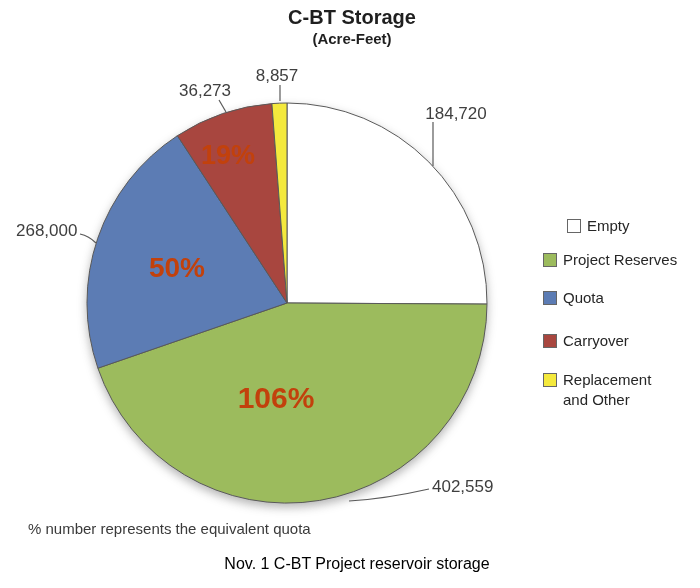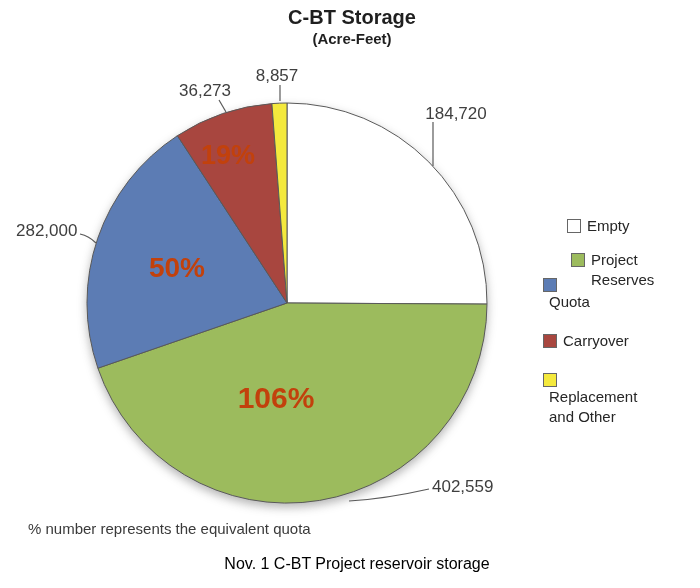--- a/index.html
+++ b/index.html
@@ -67,45 +67,45 @@
       <path class="leader" d="M 219 100 L 226 112"></path>
       <path class="leader" d="M 280 85 L 280 101"></path>
       <path class="leader" d="M 80 234 Q 89 236 96 243"></path>
       <path class="leader" d="M 429 489 Q 385 499 349 501"></path>
     </g>
   </svg>
 
   <div class="vlabel centered" style="left:456px; top:104px;">184,720</div>
   <div class="vlabel centered" style="left:205px; top:81px;">36,273</div>
   <div class="vlabel centered" style="left:277px; top:66px;">8,857</div>
-  <div class="vlabel" style="left:16px; top:221px;">282,000</div>
+  <div class="vlabel" style="left:16px; top:221px;">268,000</div>
   <div class="vlabel" style="left:432px; top:477px;">402,559</div>
 
   <div class="plabel" style="left:228px; top:155px; font-size:27px;">19%</div>
   <div class="plabel" style="left:177px; top:268px; font-size:28px;">50%</div>
   <div class="plabel" style="left:276px; top:398px; font-size:30px;">106%</div>
 
   <div class="legend">
     <div class="legend-item" style="top:9px;padding-left:24px;">
       <span class="swatch" style="background: rgb(255, 255, 255);"></span>
       <span class="legend-label">Empty</span>
     </div>
-    <div class="legend-item" style="top:43px;margin-left:28px;">
+    <div class="legend-item" style="top:43px;">
       <span class="swatch" style="background: rgb(156, 187, 93);"></span>
       <span class="legend-label">Project Reserves</span>
     </div>
-    <div class="legend-item" style="top:68px;flex-direction:column;">
+    <div class="legend-item" style="top:81px;">
       <span class="swatch" style="background: rgb(92, 124, 180);"></span>
       <span class="legend-label">Quota</span>
     </div>
     <div class="legend-item" style="top:124px;">
       <span class="swatch" style="background: rgb(168, 70, 63);"></span>
       <span class="legend-label">Carryover</span>
     </div>
-    <div class="legend-item wrap" style="top:163px;flex-direction:column;">
+    <div class="legend-item wrap" style="top:163px;">
       <span class="swatch" style="background: rgb(244, 233, 61);"></span>
       <span class="legend-label">Replacement and Other</span>
     </div>
   </div>
 
   <div class="footnote">% number represents the equivalent quota</div>
   <div class="caption">Nov. 1 C-BT Project reservoir storage</div>
 
 </div>
 

